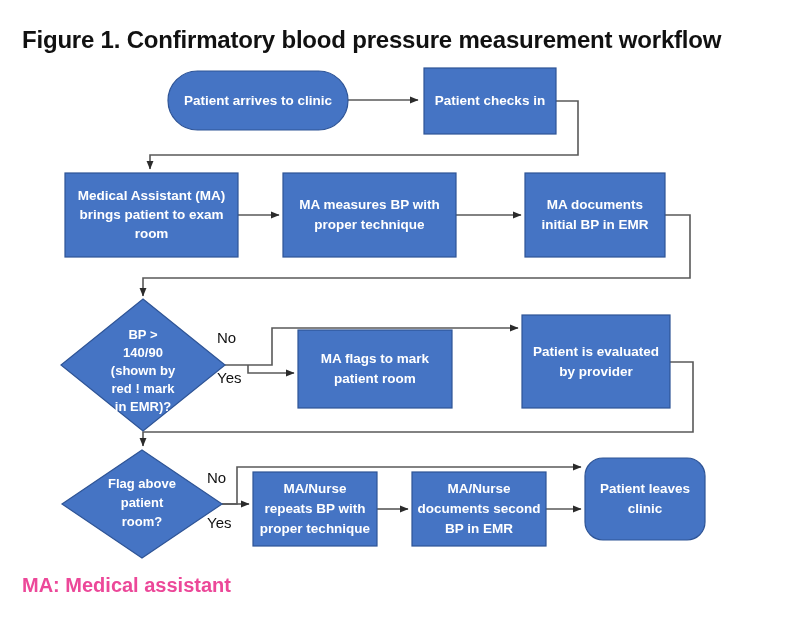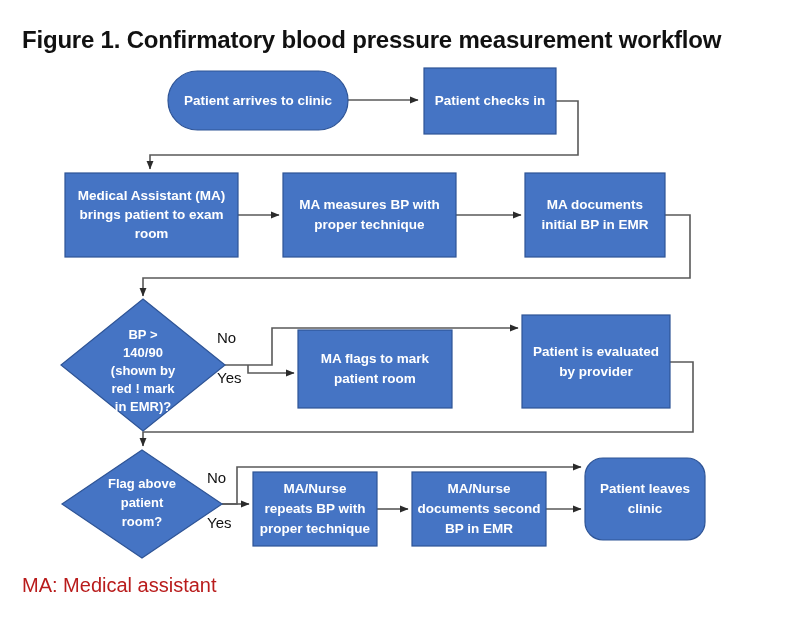--- a/index.html
+++ b/index.html
@@ -27,22 +27,22 @@
     font-weight: bold;
     color: #111111;
     letter-spacing: -0.2px;
     white-space: nowrap;
   }
   #figure-footnote {
     position: absolute;
     left: 22px;
     top: 574px;
     font-size: 20px;
-    font-weight: normal;
-    color: #b91c1c;
+    font-weight: bold;
+    color: #ec4899;
     white-space: nowrap;
     text-align: right;
   }
   svg#flow-canvas {
     position: absolute;
     left: 0;
     top: 0;
   }
   .node-shape {
     fill: #4574C4;

